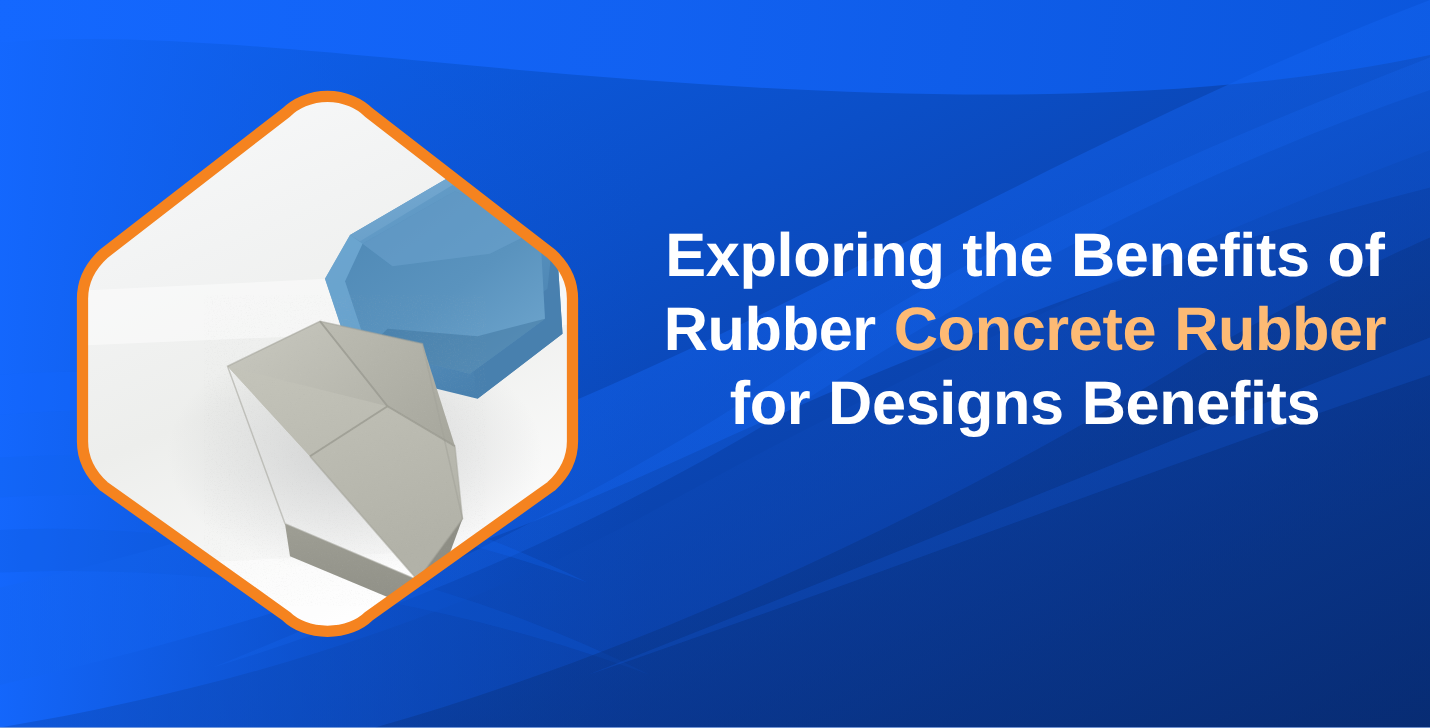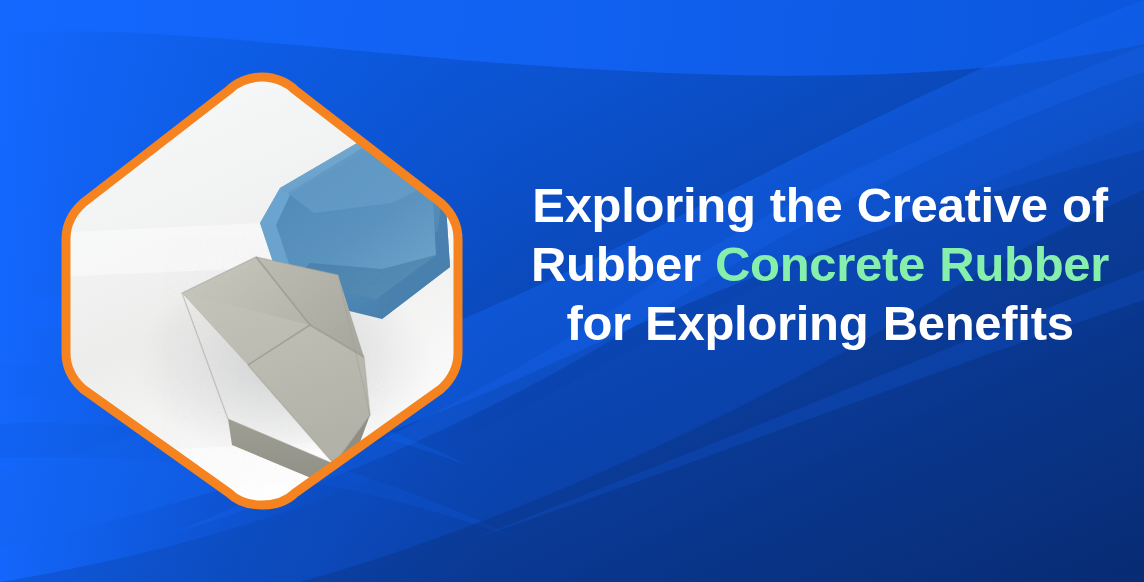--- a/index.html
+++ b/index.html
@@ -52,21 +52,21 @@
     color: #FFFFFF;
     font-family: "Liberation Sans", sans-serif;
     font-weight: bold;
     font-size: 49px;
     line-height: 59px;
     letter-spacing: -0.3px;
     text-align: center;
     word-spacing: 1px;
   }
   .accent {
-    color: #86efac;
+    color: #fdba74;
   }
 </style>
 </head>
 <body>
 
 <div id="banner">
 
   <svg id="bg-svg" viewBox="0 0 1144 582" preserveAspectRatio="none">
     <defs>
       <linearGradient id="gBase" x1="0" y1="0" x2="1" y2="1">
@@ -261,23 +261,23 @@
                C20,316 14,304 14,290
                L14,176
                C14,162 20,150 31,140
                L177,27
                C184,20 196,14 210,14 Z" fill="none" stroke="#F5831F" stroke-width="9" stroke-linejoin="round"></path>
     </svg>
   </div>
 
   <div id="title-block">
     <h1 id="headline">
-      <span>Exploring the Creative</span>
+      <span>Exploring the Benefits</span>
       <span> </span>
       <span>of Rubber </span><span class="accent">Concrete</span>
       <span> </span>
-      <span class="accent">Rubber</span><span> for Exploring</span>
+      <span class="accent">Rubber</span><span> for Designs</span>
       <span> </span>
       <span>Benefits</span>
     </h1>
   </div>
 
 </div>
 
 </body></html>

